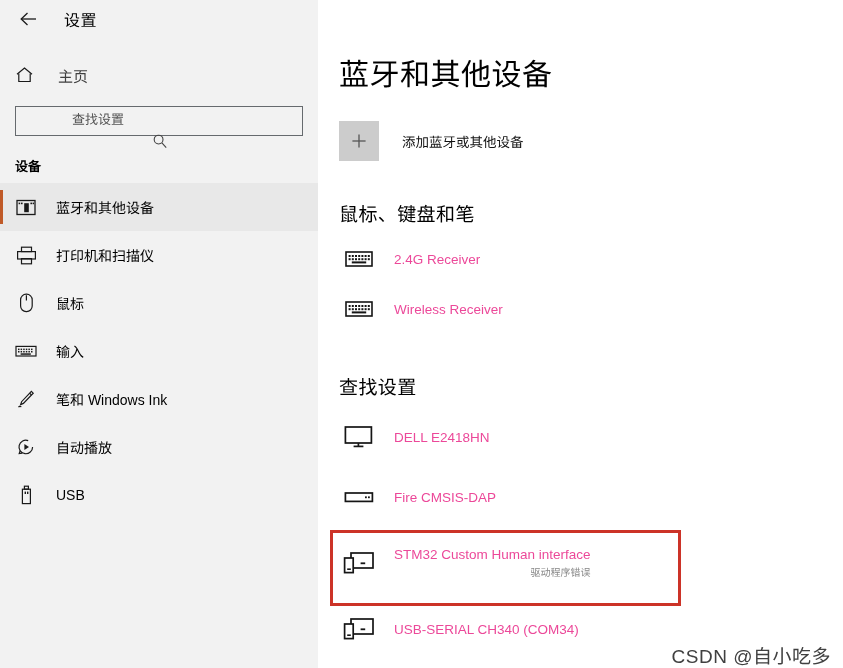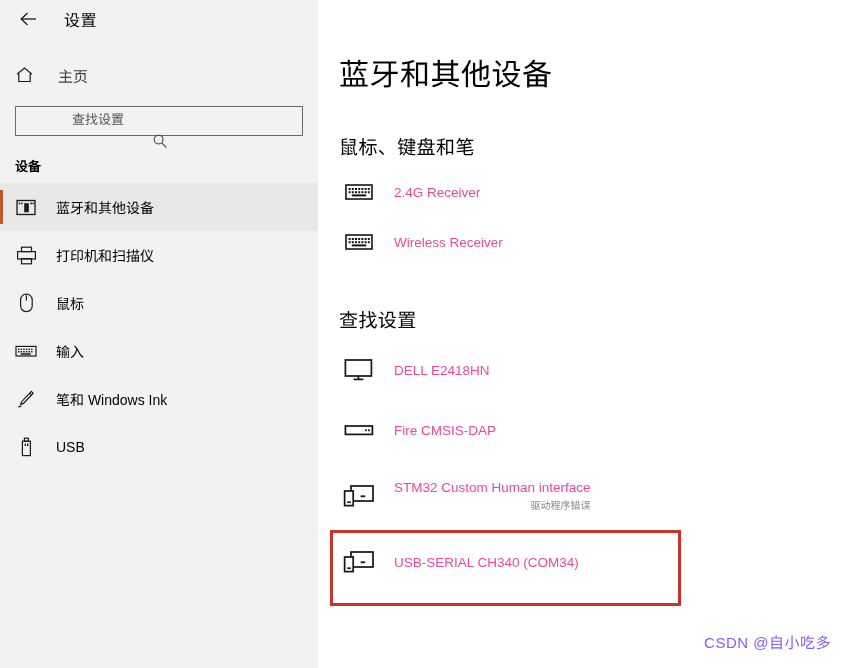--- a/index.html
+++ b/index.html
@@ -227,23 +227,23 @@
     top: 530px;
     width: 351px;
     height: 76px;
     border: 3px solid #cc3328;
     pointer-events: none;
   }
 
   .watermark {
     position: absolute;
     right: 12px;
-    bottom: 16px;
-    font-size: 15px;
-    color: #8b5cf6;
+    bottom: 0;
+    font-size: 19px;
+    color: #404040;
     letter-spacing: .5px;
     white-space: nowrap;
   }
 </style>
 </head>
 <body>
 
 <div class="app">
 
   <div class="sidebar">
@@ -350,20 +350,31 @@
         <span class="nav-ic">
           <svg width="20" height="20" viewBox="0 0 20 20">
             <path d="M15.4 2.4 L17.2 4.2 L7.4 14.4 L4.6 15.6 L5.6 12.7 Z" fill="none" stroke="#1a1a1a" stroke-width="1.2"></path>
             <line x1="13.6" y1="4.2" x2="15.4" y2="6" stroke="#1a1a1a" stroke-width="1.1"></line>
             <path d="M2.4 18 C3.6 17 4.6 17.4 5.4 17.9" fill="none" stroke="#1a1a1a" stroke-width="1.1"></path>
           </svg>
         </span>
         <span class="nav-label">笔和 Windows Ink</span>
       </div>
 
+      <div class="nav-item">
+        <span class="accent"></span>
+        <span class="nav-ic">
+          <svg width="20" height="20" viewBox="0 0 20 20">
+            <path d="M16.6 10 A6.8 6.8 0 1 1 12.2 3.6" fill="none" stroke="#1a1a1a" stroke-width="1.2"></path>
+            <path d="M4.2 13.6 L3.2 16.6 L6.4 16.2" fill="none" stroke="#1a1a1a" stroke-width="1.2"></path>
+            <path d="M8.4 7 L13 10 L8.4 13 Z" fill="#1a1a1a"></path>
+          </svg>
+        </span>
+        <span class="nav-label">自动播放</span>
+      </div>
 
       <div class="nav-item">
         <span class="accent"></span>
         <span class="nav-ic">
           <svg width="13" height="20" viewBox="0 0 13 20">
             <rect x="2.4" y="4.2" width="8" height="14.4" fill="none" stroke="#1a1a1a" stroke-width="1.2"></rect>
             <rect x="4.4" y="1.2" width="4" height="3" fill="none" stroke="#1a1a1a" stroke-width="1.2"></rect>
             <rect x="4.6" y="6.6" width="1.4" height="2.4" fill="#1a1a1a"></rect>
             <rect x="7" y="6.6" width="1.4" height="2.4" fill="#1a1a1a"></rect>
           </svg>
@@ -371,20 +382,29 @@
         <span class="nav-label">USB</span>
       </div>
 
     </div>
   </div>
 
   <div class="main">
 
     <h1 class="page-title">蓝牙和其他设备</h1>
 
+    <div class="add-device">
+      <div class="add-square">
+        <svg width="18" height="18" viewBox="0 0 18 18">
+          <line x1="9" y1="2.4" x2="9" y2="15.6" stroke="#555" stroke-width="1.3"></line>
+          <line x1="2.4" y1="9" x2="15.6" y2="9" stroke="#555" stroke-width="1.3"></line>
+        </svg>
+      </div>
+      <div class="add-label">添加蓝牙或其他设备</div>
+    </div>
 
     <div class="group">
       <div class="group-title">鼠标、键盘和笔</div>
 
       <div class="device-row">
         <span class="device-ic">
           <svg width="28" height="18" viewBox="0 0 28 18">
             <rect x="1" y="2" width="26" height="14" fill="none" stroke="#151515" stroke-width="1.6"></rect>
             <g fill="#151515">
               <rect x="3.6" y="5" width="2" height="2"></rect>

